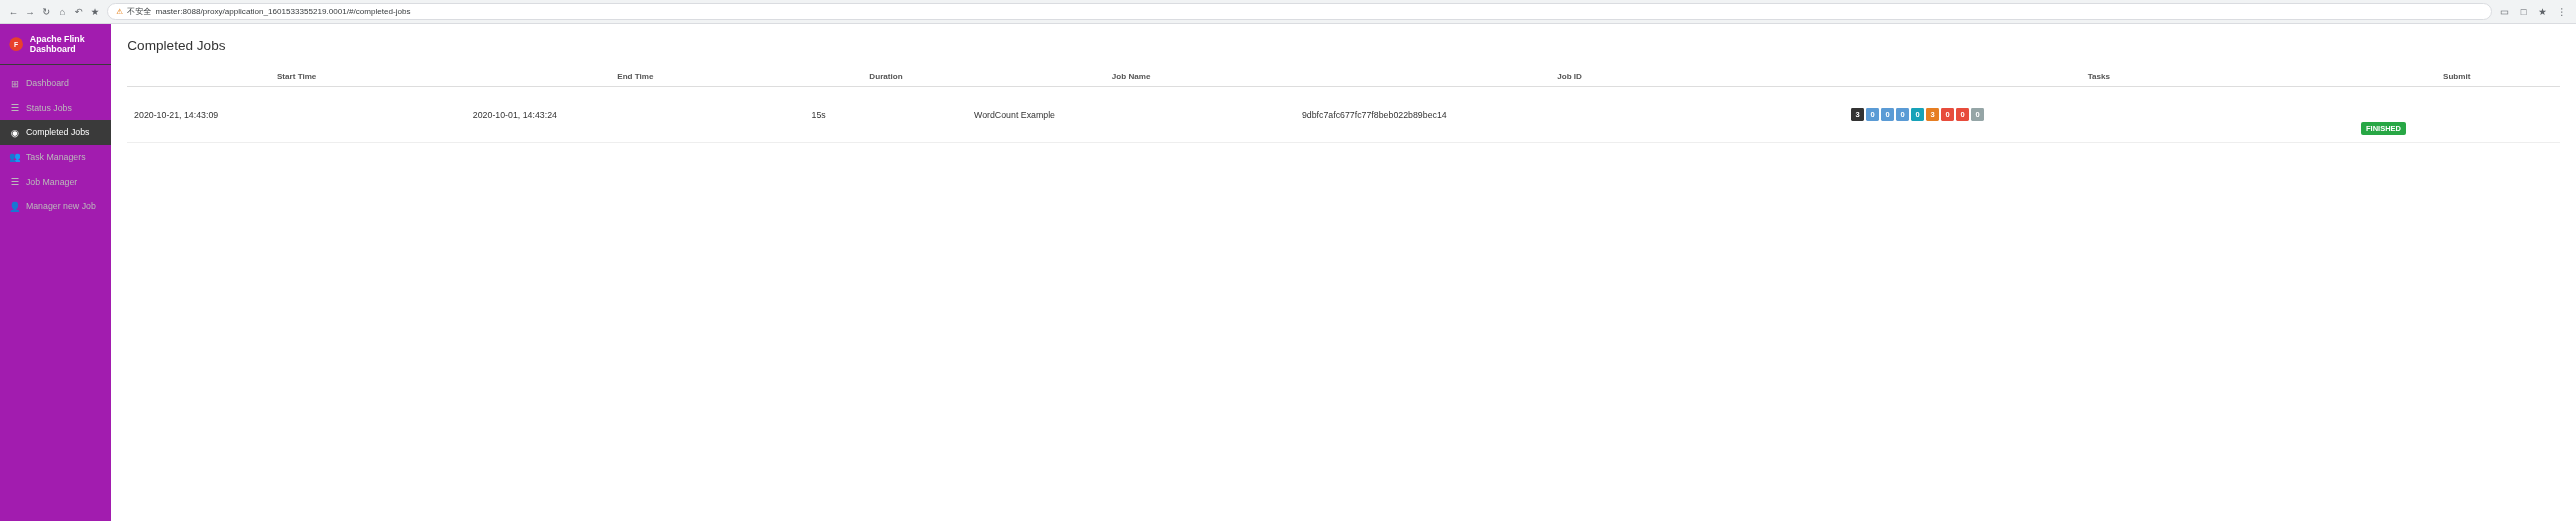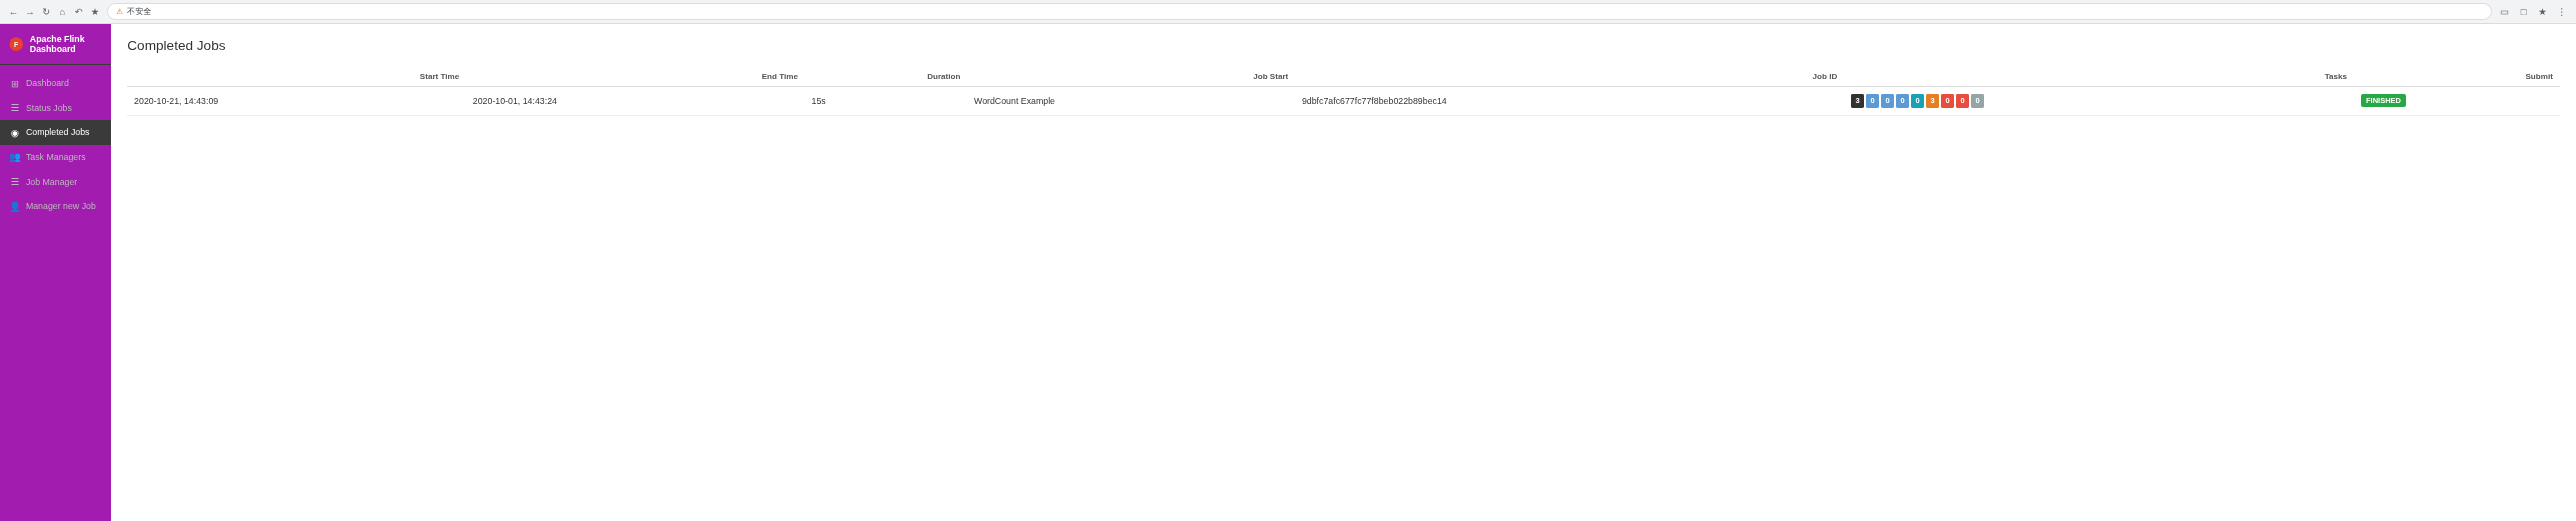--- a/index.html
+++ b/index.html
@@ -138,21 +138,21 @@
       color: #333;
       margin-bottom: 13.6px;
     }
 
     
     .jobs-table {
       width: 100%;
       border-collapse: collapse;
     }
     .jobs-table th {
-      text-align: right;
+      text-align: center;
       padding: 5.4px 6.8px;
       font-size: 8.1px;
       font-weight: 600;
       color: #555;
       border-bottom: 1.4px solid #ddd;
       white-space: nowrap;
     }
     .jobs-table td {
       padding: 6.8px 6.8px;
       font-size: 8.8px;
@@ -186,37 +186,39 @@
 
     
     .status-finished {
       background: #28a745;
       color: #fff;
       padding: 2px 5.4px;
       border-radius: 2px;
       font-size: 7.5px;
       font-weight: bold;
       display: inline-block;
+      margin-top: 28px;
     }
   </style>
 </head>
 <body>
 
 <div class="browser-chrome">
   <div class="browser-nav-btns">
     <button class="nav-btn">←</button>
     <button class="nav-btn">→</button>
     <button class="nav-btn">↻</button>
     <button class="nav-btn">⌂</button>
     <button class="nav-btn">↶</button>
     <button class="nav-btn">★</button>
   </div>
   <div class="address-bar">
     <span class="security-icon">⚠</span>
     <span class="security-label">不安全</span>
+    <span class="url-text">master:8088/proxy/application_1601533355219.0001/#/completed-jobs</span>
   </div>
   <div class="browser-actions">
     <div class="browser-action-btn">▭</div>
     <div class="browser-action-btn">□</div>
     <div class="browser-action-btn">★</div>
     <div class="browser-action-btn">⋮</div>
   </div>
 </div>
 
 <div class="app-container">
@@ -259,21 +261,21 @@
 
   <main class="main-content">
     <h1 class="page-title">Completed Jobs</h1>
 
     <table class="jobs-table">
       <thead>
         <tr>
           <th>Start Time</th>
           <th>End Time</th>
           <th>Duration</th>
-          <th>Job Start</th>
+          <th>Job Name</th>
           <th>Job ID</th>
           <th>Tasks</th>
           <th>Submit</th>
         </tr>
       </thead>
       <tbody>
         <tr class="table-row">
           <td>2020-10-21, 14:43:09</td>
           <td>2020-10-01, 14:43:24</td>
           <td>15s</td>

